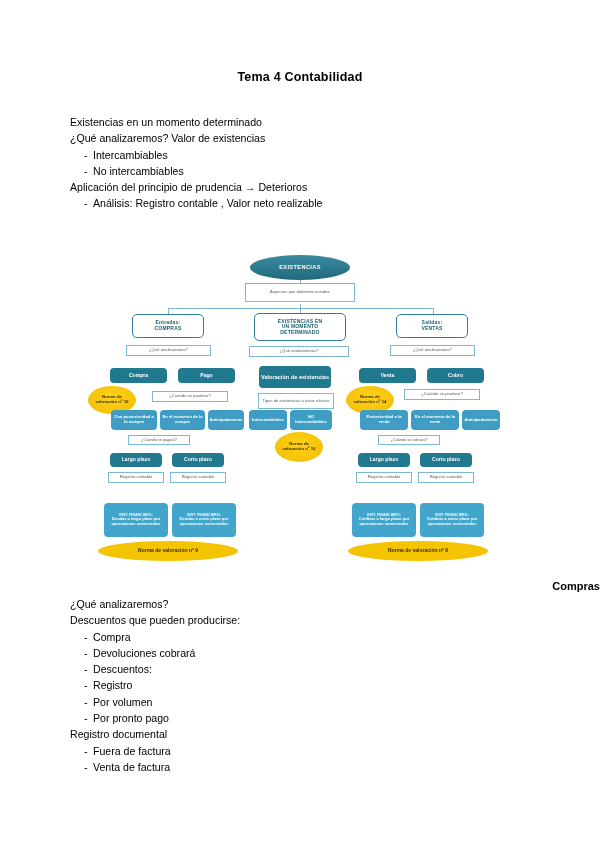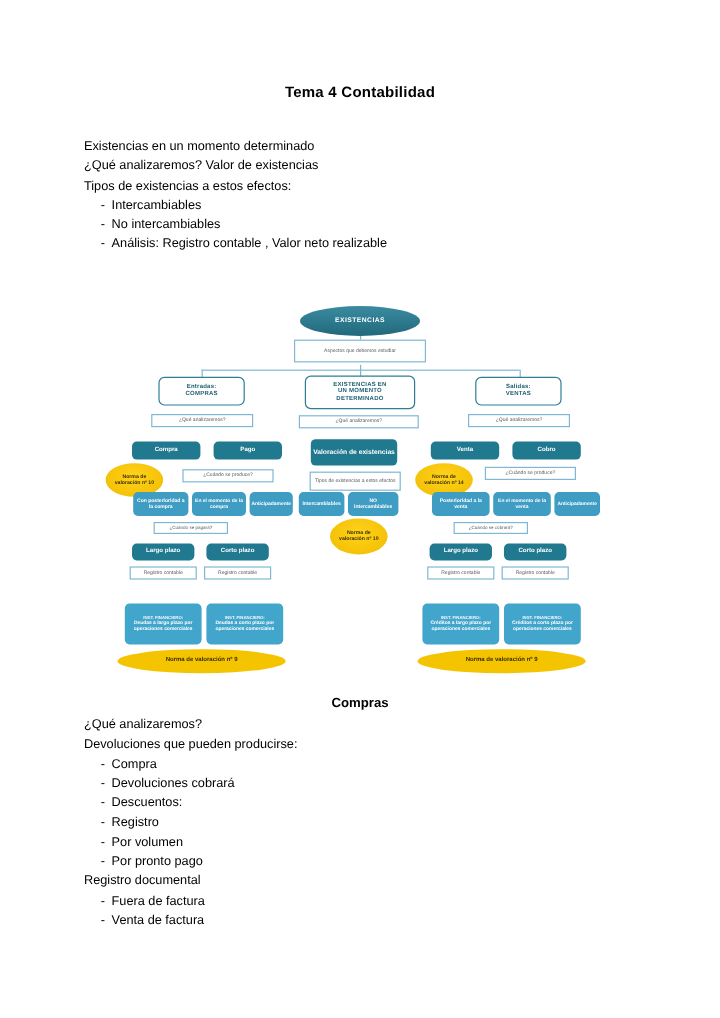--- a/index.html
+++ b/index.html
@@ -48,21 +48,21 @@
     left: 14px;
     top: 0;
   }
   #intro-block { top: 98px; }
   #intro-block .gap { height: 16px; }
 
   .section-title {
     position: absolute;
     left: 0;
     width: 600px;
-    text-align: center;
+    text-align: right;
     font-size: 11px;
     font-weight: bold;
   }
   #compras-title { top: 580px; }
   #compras-block { top: 596px; }
 
   
   .diagram {
     position: absolute;
     left: 60px;
@@ -164,23 +164,23 @@
 <body>
 
 <div class="page">
 
   <div class="doc-title">Tema 4 Contabilidad</div>
 
   <div class="text-block" id="intro-block">
     <div class="gap"></div>
     <div class="line">Existencias en un momento determinado</div>
     <div class="line">¿Qué analizaremos? Valor de existencias</div>
-    <div class="line">Tipos de existencias a estos efectos:</div>
     <div class="line bullet"><span class="dash">-</span><span>Intercambiables</span></div>
     <div class="line bullet"><span class="dash">-</span><span>No intercambiables</span></div>
+    <div class="line">Aplicación del principio de prudencia → Deterioros</div>
     <div class="line bullet"><span class="dash">-</span><span>Análisis: Registro contable , Valor neto realizable</span></div>
   </div>
 
   <div class="diagram">
 
     <div class="connector" style="left:240px;top:30px;width:1px;height:10px;"></div>
     <div class="connector" style="left:240px;top:54px;width:1px;height:12px;"></div>
     <div class="connector" style="left:108px;top:58px;width:265px;height:1px;"></div>
     <div class="connector" style="left:108px;top:58px;width:1px;height:8px;"></div>
     <div class="connector" style="left:373px;top:58px;width:1px;height:8px;"></div>
@@ -255,21 +255,21 @@
       <span class="head">INST. FINANCIERO:</span>
       <span>Créditos a corto plazo por operaciones comerciales</span>
     </div>
     <div class="node n-yellow-wide" style="left:288px;top:291px;width:140px;height:20px;">Norma de valoración nº 9</div>
   </div>
 
   <div class="section-title" id="compras-title">Compras</div>
 
   <div class="text-block" id="compras-block">
     <div class="line">¿Qué analizaremos?</div>
-    <div class="line">Devoluciones que pueden producirse:</div>
+    <div class="line">Descuentos que pueden producirse:</div>
     <div class="line bullet"><span class="dash">-</span><span>Compra</span></div>
     <div class="line bullet"><span class="dash">-</span><span>Devoluciones cobrará</span></div>
     <div class="line bullet"><span class="dash">-</span><span>Descuentos:</span></div>
     <div class="line bullet"><span class="dash">-</span><span>Registro</span></div>
     <div class="line bullet"><span class="dash">-</span><span>Por volumen</span></div>
     <div class="line bullet"><span class="dash">-</span><span>Por pronto pago</span></div>
     <div class="line">Registro documental</div>
     <div class="line bullet"><span class="dash">-</span><span>Fuera de factura</span></div>
     <div class="line bullet"><span class="dash">-</span><span>Venta de factura</span></div>
   </div>

